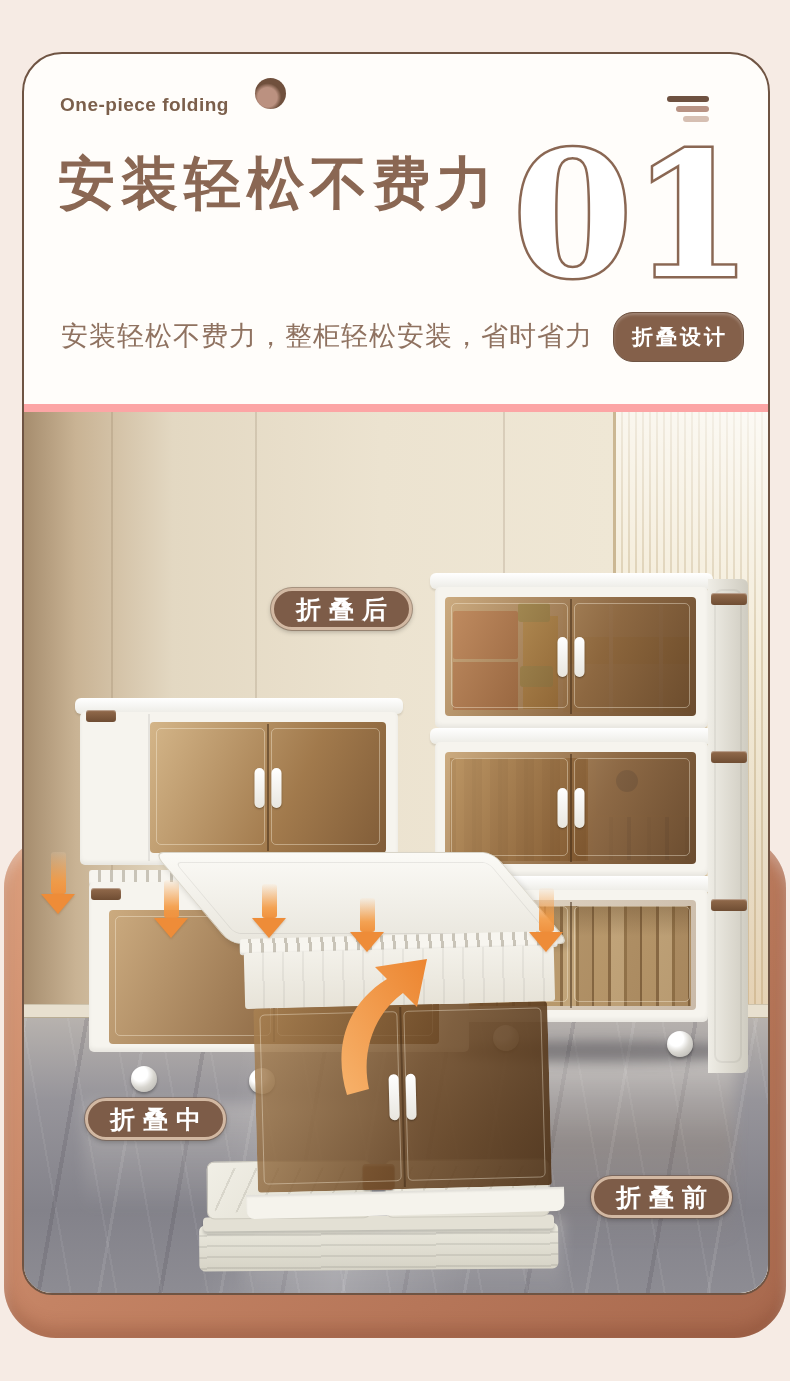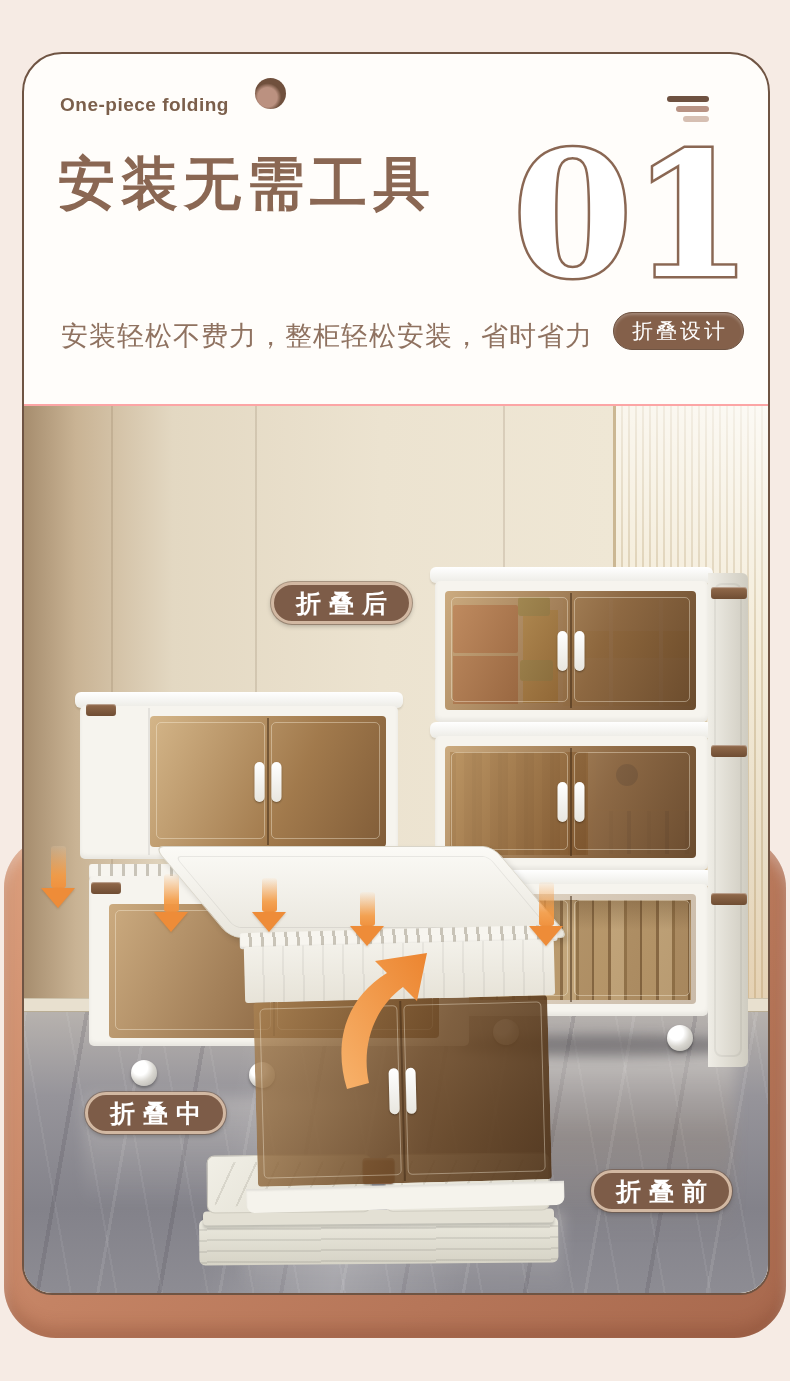--- a/index.html
+++ b/index.html
@@ -26,27 +26,27 @@
   .menu i.m2 { width:33px; background:#b89384; }
   .menu i.m3 { width:26px; background:#d6bfb2; }
 
   .title { position:absolute; left:34px; top:94px; color:#8a6753; font-weight:900; font-size:57px;
     line-height:70px; letter-spacing:6px; white-space:nowrap; }
   .title span { display:block; }
 
   .bignum { position:absolute; right:14px; top:72px; }
 
   .subtitle { position:absolute; left:37px; top:264px; font-size:27px; color:#8f7260; letter-spacing:1px; font-weight:500; }
-  .badge { position:absolute; right:24px; top:258px; height:38px; padding:0 18px; display:flex; align-items:center;
-    background:#84604a; border:1px solid #6f5443; border-radius:20px; color:#fff; font-size:21px; font-weight:normal;
+  .badge { position:absolute; right:24px; top:258px; height:50px; padding:0 18px; display:flex; align-items:center;
+    background:#84604a; border:1px solid #6f5443; border-radius:20px; color:#fff; font-size:21px; font-weight:bold;
     letter-spacing:3px; box-shadow:inset 0 2px 3px rgba(255,255,255,.25); }
   .badge span { margin-right:-3px; }
 
   
-  .photo { position:absolute; left:0; right:0; top:350px; bottom:0; overflow:hidden; border-top:2px solid #fca5a5;padding-left:45px; }
+  .photo { position:absolute; left:0; right:0; top:350px; bottom:0; overflow:hidden; border-top:8px solid #fca5a5;padding-left:45px; }
   .wall { position:absolute; inset:0; background:linear-gradient(90deg,#a68d6e 0%,#c9b394 7%,#e3d8c2 20%,#ece3d0 48%,#efe7d5 79%); }
   .seam { position:absolute; top:0; height:600px; width:2px; background:rgba(120,100,70,.18); }
   .seam.s1 { left:87px; } .seam.s2 { left:231px; } .seam.s3 { left:479px; }
   .flute { position:absolute; left:589px; top:0; width:159px; height:604px; border-left:3px solid #cbb793;
     background:repeating-linear-gradient(90deg,#f4ecd9 0 5px,#ddcfb2 5px 7px); }
   .flute::after { content:""; position:absolute; inset:0;
     background:linear-gradient(205deg, rgba(255,255,255,.75) 0%, rgba(255,255,255,0) 38%, rgba(150,110,60,.12) 68%, rgba(196,143,82,.35) 100%); }
   .baseboard { position:absolute; left:0; top:592px; width:100%; height:14px; background:#e8e0cf;
     border-top:1px solid #cdc3ad; border-bottom:1px solid #b9ad94; }
   .floor { position:absolute; left:0; top:606px; right:0; bottom:0;
@@ -204,21 +204,21 @@
 
     <header class="card-head">
       <div class="eyebrow">One-piece folding</div>
       <div class="dot"></div>
       <div class="menu">
         <i class="m1"></i>
           <i class="m2"></i>
           <i class="m3"></i>
       </div>
       <h1 class="title">
-        <span>安装无需工具</span>
+        <span>安装轻松不费力</span>
       </h1>
       <svg class="bignum" width="250" height="175" viewBox="0 0 250 175">
         <text x="248" y="150" text-anchor="end" font-family="DejaVu Serif, serif" font-size="172" font-weight="bold" fill="#ffffff" stroke="#8a6753" stroke-width="5" paint-order="stroke">01</text>
       </svg>
       <p class="subtitle">安装轻松不费力，整柜轻松安装，省时省力</p>
       <div class="badge">
         <span>折叠设计</span>
       </div>
     </header>
 

